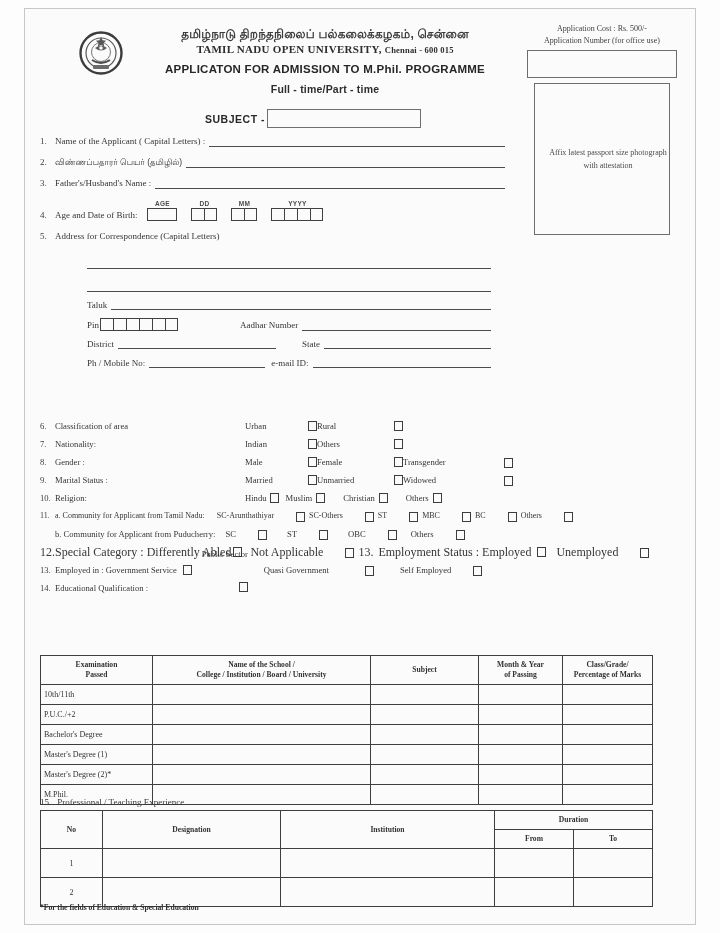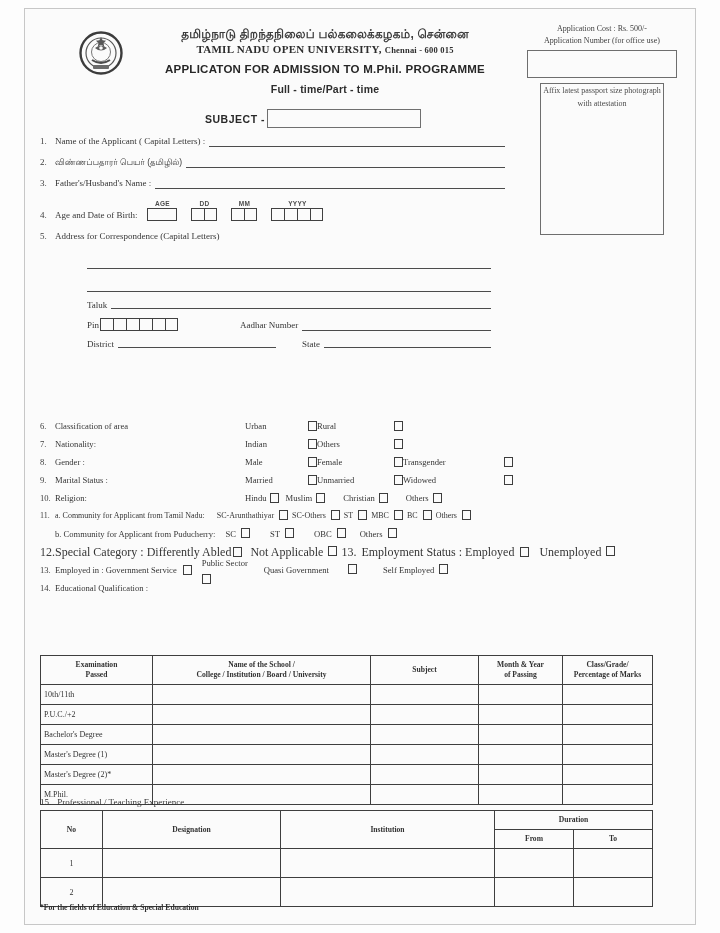--- a/index.html
+++ b/index.html
@@ -146,21 +146,23 @@
     border: 1.3px solid #6d6d6d;
     background: #fff;
   }
   .photo-box {
     margin: 5px auto 0 auto;
     width: 122px;
     height: 150px;
     border: 1.3px solid #6d6d6d;
     background: #fff;
     display: flex;
+    align-items: center;
     justify-content: center;
+    padding-left: 12px;
   }
   .photo-text {
     font-size: 8px;
     color: #4a4a4a;
     line-height: 13px;
     text-align: center;
   }
 
   
   .fields {
@@ -196,21 +198,21 @@
 
   
   .addr-lines { margin: 4px 0 0 52px; width: 404px; }
   .addr-line {
     border-bottom: 1.1px solid #4a4a4a;
     height: 22px;
   }
 
   .sub-row {
     display: flex;
-    align-items: flex-start;
+    align-items: center;
     font-size: 9px;
     color: #333;
     margin: 7px 0 0 52px;
     width: 404px;
     line-height: 12px;
   }
   .sub-row .lbl { white-space: nowrap; }
 
   
   .boxgroup { display: inline-flex; align-items: flex-end; }
@@ -257,31 +259,31 @@
     display: inline-block;
     width: 9px;
     height: 10px;
     border: 1.3px solid #3b3b3b;
     background: #fff;
     box-sizing: border-box;
     vertical-align: middle;
   }
   .opt {
     display: inline-flex;
-    align-items: flex-start;
-    gap: 5px;
+    align-items: flex-end;
+    gap: 22px;
     margin-right: 4px;
   }
   .spacer-8 { width: 8px; }
 
   
   .col-q { width: 190px; flex: 0 0 190px; }
   .col-a { width: 72px; flex: 0 0 72px; display:flex; align-items:center; justify-content:space-between; }
   .col-b { width: 86px; flex: 0 0 86px; display:flex; align-items:center; justify-content:space-between; }
-  .col-c { width: 110px; flex: 0 0 110px; display:flex; align-items:center; justify-content:space-between; }
+  .col-c { width: 110px; flex: 0 0 110px; display:flex; align-items:flex-end; justify-content:space-between; }
 
   .rel-opt { display:inline-flex; align-items:center; gap:4px; margin-right:18px; }
 
   .sub-indent { padding-left: 25px; }
 
   
   .sec-label {
     font-size: 9px;
     color: #333;
     margin: 0 0 3px 0;
@@ -468,20 +470,26 @@
         </div>
 
         <div class="sub-row">
           <span class="lbl">District</span>
           <span class="rule" style="flex:0 0 158px;"></span>
           <span class="spacer-8"></span>
           <span class="lbl" style="margin-left:18px;">State</span>
           <span class="rule"></span>
         </div>
 
+        <div class="sub-row">
+          <span class="lbl">Ph / Mobile No:</span>
+          <span class="rule" style="flex:0 0 116px;"></span>
+          <span class="lbl" style="margin-left:6px;">e-mail ID:</span>
+          <span class="rule"></span>
+        </div>
       </div>
 
       <div class="opts">
 
         <div class="orow">
           <span class="num">6.</span>
           <span class="qlabel col-q">Classification of area</span>
           <span class="col-a">
             <span>Urban</span>
             <span class="chk"></span>

